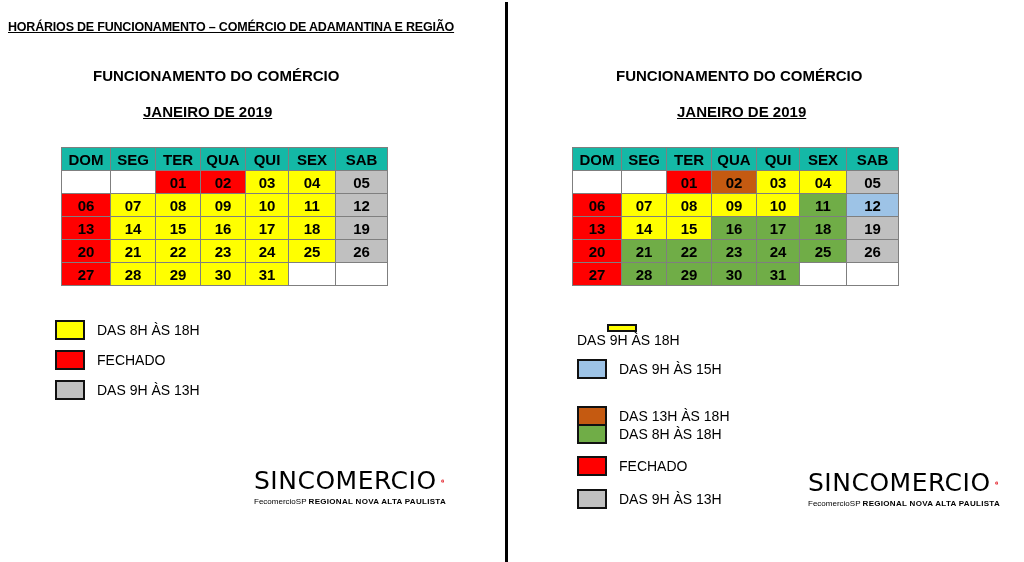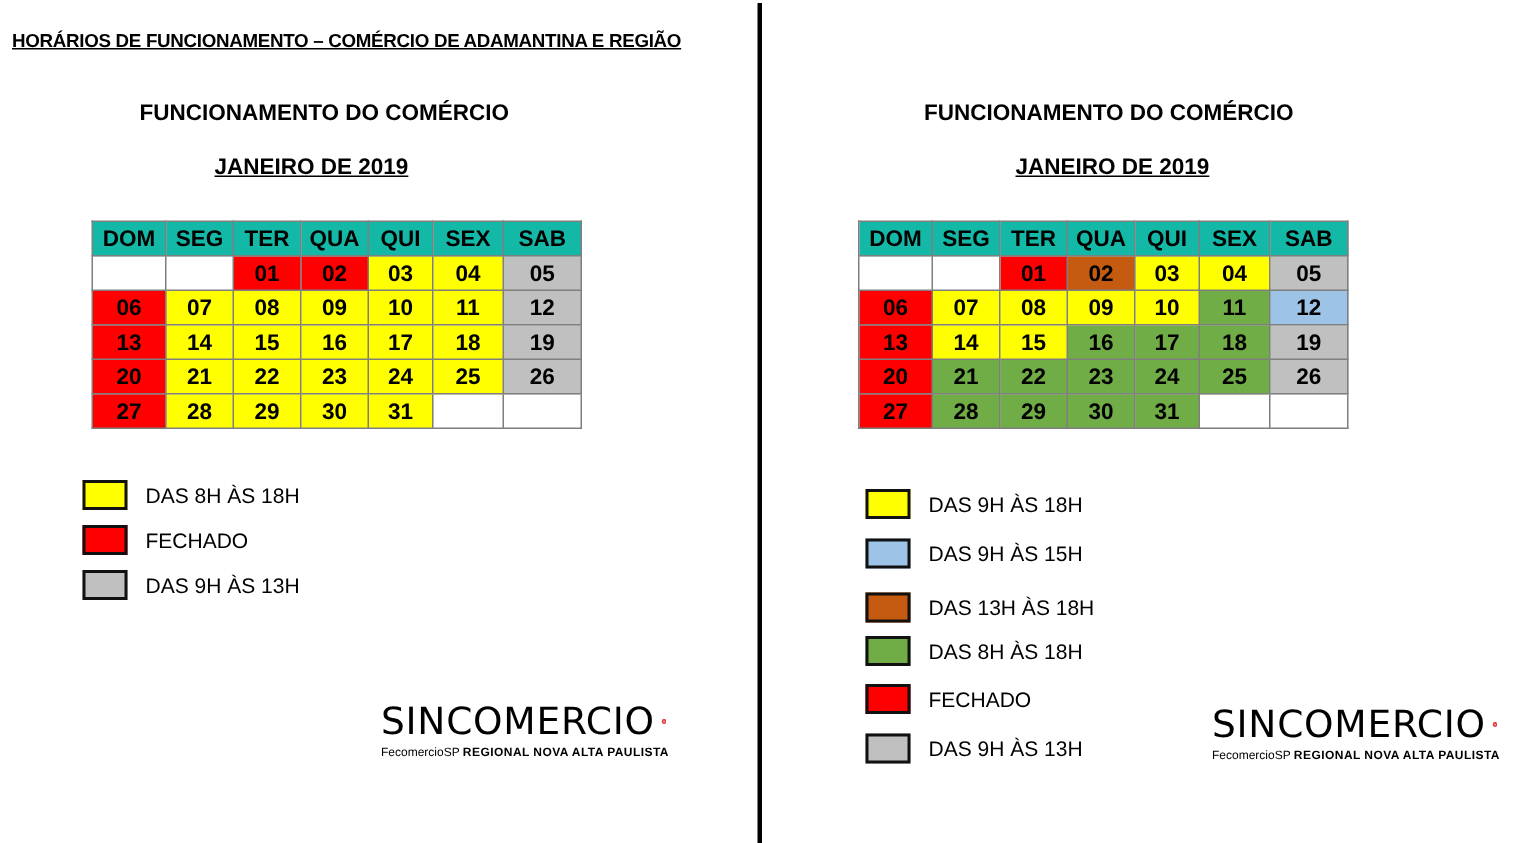--- a/index.html
+++ b/index.html
@@ -199,29 +199,29 @@
           <td style="background: rgb(112, 173, 71);">28</td>
           <td style="background: rgb(112, 173, 71);">29</td>
           <td style="background: rgb(112, 173, 71);">30</td>
           <td style="background: rgb(112, 173, 71);">31</td>
           <td style="background: rgb(255, 255, 255);"></td>
           <td style="background: rgb(255, 255, 255);"></td>
         </tr>
       </tbody>
   </table>
   <div class="legend" style="left:67px; top:324px;">
-      <div class="leg-item" style="top: 0px;">
+      <div class="leg-item" style="top: 0px; flex-direction: column;">
         <span class="swatch" style="background: rgb(255, 255, 0);"></span>
         <span>DAS 9H ÀS 18H</span>
       </div>
       <div class="leg-item" style="top: 32.5px;">
         <span class="swatch" style="background: rgb(157, 195, 230);"></span>
         <span>DAS 9H ÀS 15H</span>
       </div>
-      <div class="leg-item" style="top: 69px;">
+      <div class="leg-item" style="top: 80px;">
         <span class="swatch" style="background: rgb(197, 90, 17);"></span>
         <span>DAS 13H ÀS 18H</span>
       </div>
       <div class="leg-item" style="top: 97.5px;">
         <span class="swatch" style="background: rgb(112, 173, 71);"></span>
         <span>DAS 8H ÀS 18H</span>
       </div>
       <div class="leg-item" style="top: 130px;">
         <span class="swatch" style="background: rgb(255, 0, 0);"></span>
         <span>FECHADO</span>

